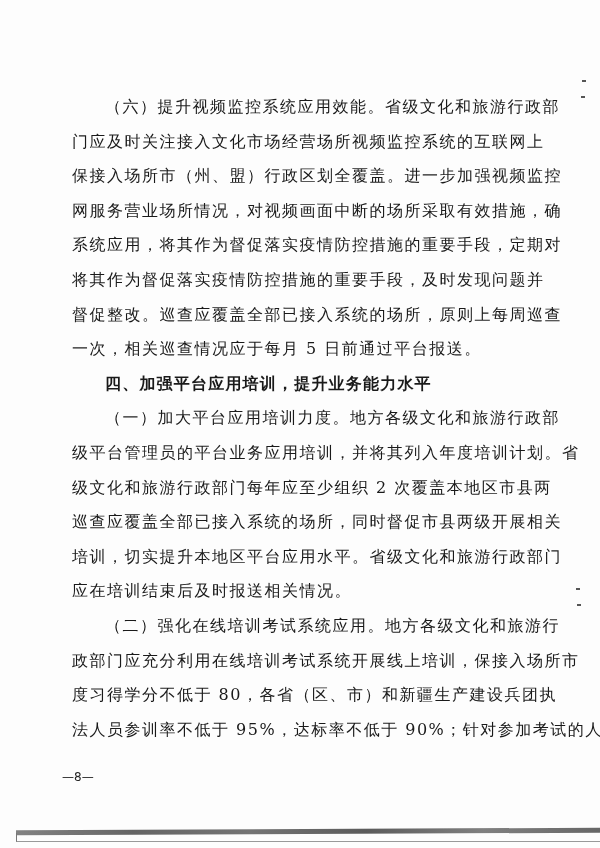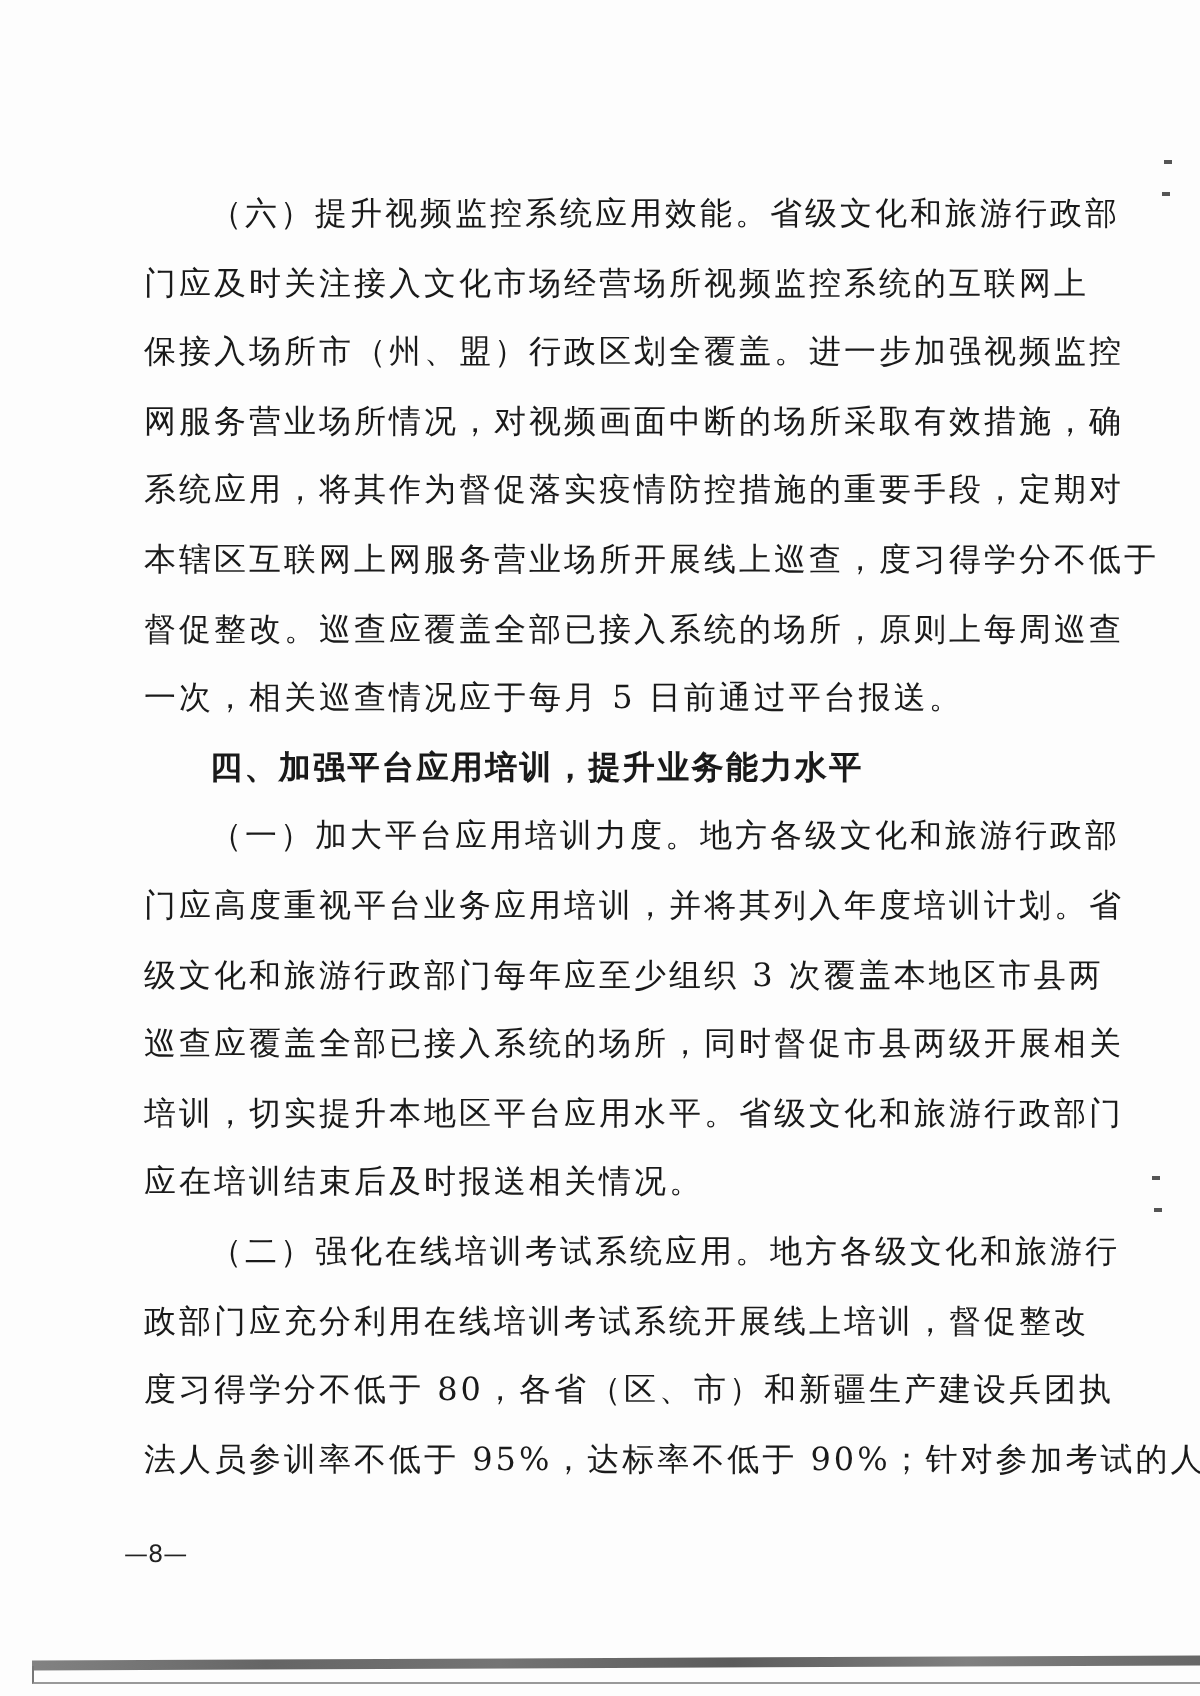--- a/index.html
+++ b/index.html
@@ -88,32 +88,32 @@
 </head>
 <body>
 
 <div class="page">
   <div class="body-text">
     <div class="line indent justify">（六）提升视频监控系统应用效能。省级文化和旅游行政部</div>
     <div class="line justify">门应及时关注接入文化市场经营场所视频监控系统的互联网上</div>
     <div class="line justify">保接入场所市（州、盟）行政区划全覆盖。进一步加强视频监控</div>
     <div class="line justify">网服务营业场所情况，对视频画面中断的场所采取有效措施，确</div>
     <div class="line justify">系统应用，将其作为督促落实疫情防控措施的重要手段，定期对</div>
-    <div class="line justify">本辖区互联网上网服务营业场所开展线上巡查，度习得学分不低于</div>
+    <div class="line justify">将其作为督促落实疫情防控措施的重要手段，及时发现问题并</div>
     <div class="line justify">督促整改。巡查应覆盖全部已接入系统的场所，原则上每周巡查</div>
     <div class="line">一次，相关巡查情况应于每月 5 日前通过平台报送。</div>
     <div class="line indent heading">四、加强平台应用培训，提升业务能力水平</div>
     <div class="line indent justify">（一）加大平台应用培训力度。地方各级文化和旅游行政部</div>
-    <div class="line justify">门应高度重视平台业务应用培训，并将其列入年度培训计划。省</div>
-    <div class="line justify">级文化和旅游行政部门每年应至少组织 3 次覆盖本地区市县两</div>
+    <div class="line justify">级平台管理员的平台业务应用培训，并将其列入年度培训计划。省</div>
+    <div class="line justify">级文化和旅游行政部门每年应至少组织 2 次覆盖本地区市县两</div>
     <div class="line justify">巡查应覆盖全部已接入系统的场所，同时督促市县两级开展相关</div>
     <div class="line justify">培训，切实提升本地区平台应用水平。省级文化和旅游行政部门</div>
     <div class="line">应在培训结束后及时报送相关情况。</div>
     <div class="line indent justify">（二）强化在线培训考试系统应用。地方各级文化和旅游行</div>
-    <div class="line justify">政部门应充分利用在线培训考试系统开展线上培训，督促整改</div>
+    <div class="line justify">政部门应充分利用在线培训考试系统开展线上培训，保接入场所市</div>
     <div class="line justify">度习得学分不低于 80，各省（区、市）和新疆生产建设兵团执</div>
     <div class="line justify">法人员参训率不低于 95%，达标率不低于 90%；针对参加考试的人</div>
   </div>
 
   <div class="page-number">—8—</div>
 
   <div class="speck" style="left:582px; top:80px;"></div>
   <div class="speck" style="left:581px; top:96px;"></div>
   <div class="speck" style="left:576px; top:588px;"></div>
   <div class="speck" style="left:577px; top:604px;"></div>

